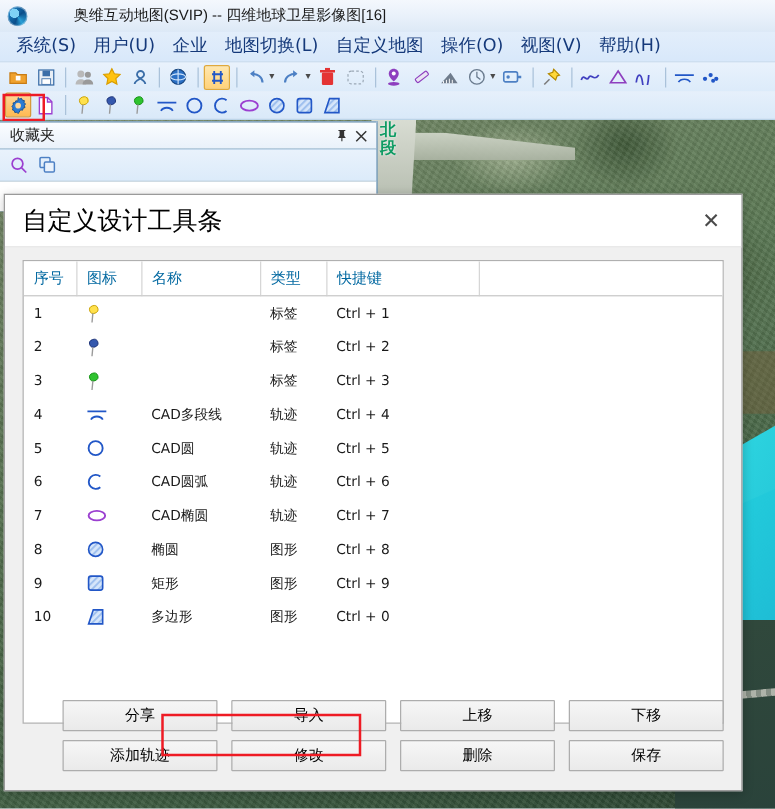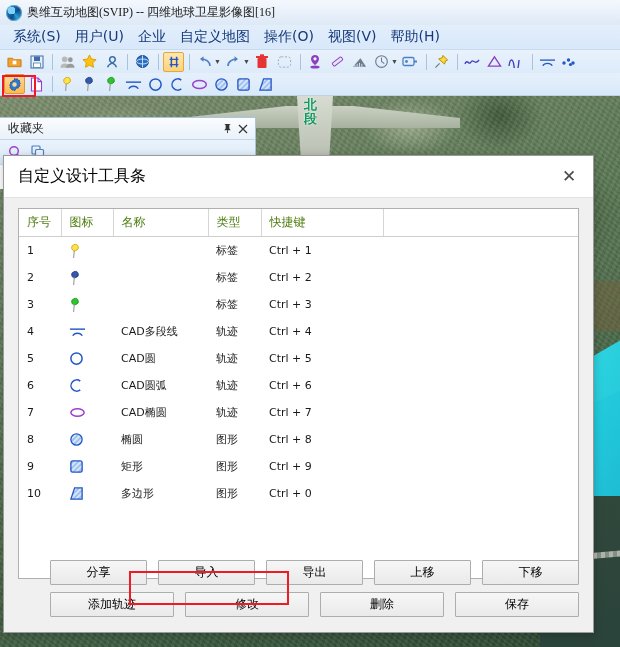--- a/index.html
+++ b/index.html
@@ -121,21 +121,22 @@
     background:
       radial-gradient(circle at 35% 35%, #7fd2f5 0 25%, rgba(0,0,0,0) 26%),
       conic-gradient(from 200deg, #0b4e8a, #1f87c9 30%, #0b4e8a 60%, #2a9fd6 85%, #0b4e8a);
     box-shadow: inset 0 0 0 1px rgba(255,255,255,.35);
     flex: 0 0 auto;
   }
   .app-title {
     font-size: 12px;
     color: #1a1a1a;
     white-space: nowrap;
-    font-family: Liberation Serif, serif;
+    font-family: Liberation Sans, sans-serif;
+    margin-left: 32px;
   }
 
   
   .menubar {
     position: absolute; left: 0; top: 25px;
     width: 620px; height: 25px;
     background: linear-gradient(180deg, #e3eefb 0%, #d8e8fa 100%);
     display: flex; align-items: center;
     padding-left: 6px;
     box-sizing: border-box;
@@ -193,26 +194,25 @@
     border: 2px solid #ee1b24;
     box-sizing: border-box;
     pointer-events: none;
   }
   #gear-ring { left: 2px; top: 75px; width: 34px; height: 22px; }
   #btn-ring { left: 129px; top: 571px; width: 160px; height: 34px; }
 
   
   .fav-panel {
     position: absolute; left: 0; top: 97px;
-    width: 256px; height: 72px;
+    width: 302px; height: 72px;
     background: #0c4a6e;
     border: 1px solid #a9c4dd;
     border-left: none;
     box-sizing: border-box;
-    margin-top: 20px;
   }
   .fav-head {
     height: 22px;
     background: linear-gradient(180deg, #fbfdff, #e9f1fa);
     border-bottom: 1px solid #c2d7ea;
     display: flex; align-items: center;
     padding: 0 4px 0 8px;
     box-sizing: border-box;
   }
   .fav-title { font-size: 12px; color: #1b1b1b; flex: 1; font-family:"DejaVu Sans",sans-serif;}
@@ -244,21 +244,21 @@
   .dlg-titlebar {
     height: 42px;
     background: #ffffff;
     display: flex; align-items: center;
     padding: 0 12px 0 14px;
     box-sizing: border-box;
     border-bottom: 1px solid #e2e2e2;
   }
   .dlg-title {
     flex: 1;
-    font-size: 16px;
+    font-size: 20px;
     color: #000;
     font-family: Liberation Serif, serif;
   }
   .dlg-close {
     width: 24px; height: 24px;
     display: flex; align-items: center; justify-content: center;
     font-size: 17px; color: #4a4a4a; font-weight: 300;
     line-height: 1;
   }
 
@@ -278,21 +278,21 @@
     border-collapse: collapse;
     table-layout: fixed;
   }
   table.grid th {
     font-size: 12px; font-weight: normal;
     text-align: left;
     padding: 5px 0 5px 8px;
     border-right: 1px solid #d6d6d6;
     border-bottom: 1px solid #cfcfcf;
     background: #fff;
-    color: #4d7c0f;
+    color: #0369a1;
     font-family: "DejaVu Sans", sans-serif;
   }
   table.grid th:last-child { border-right: none; }
   table.grid td {
     font-size: 11px;
     padding: 3px 0 3px 8px;
     height: 21px;
     color: #1a1a1a;
     font-family: "DejaVu Sans", sans-serif;
     vertical-align: middle;
@@ -358,20 +358,21 @@
 
   <div class="titlebar">
     <div class="app-logo"></div>
     <div class="app-title">奥维互动地图(SVIP) -- 四维地球卫星影像图[16]</div>
   </div>
 
   <div class="menubar">
     <div class="menu-item">系统(S)</div>
     <div class="menu-item">用户(U)</div>
     <div class="menu-item">企业</div>
+    <div class="menu-item">地图切换(L)</div>
     <div class="menu-item">自定义地图</div>
     <div class="menu-item">操作(O)</div>
     <div class="menu-item">视图(V)</div>
     <div class="menu-item">帮助(H)</div>
   </div>
 
   <div class="toolbar toolbar-1">
     <div class="tb-btn">
       <svg width="15" height="14" viewBox="0 0 16 14">
           <path d="M1 3h5l1.4 1.6H15V12H1z" fill="#f0a22e" stroke="#c87c14"></path>
@@ -813,21 +814,20 @@
             </tr>
           </tbody>
         </table>
       </div>
     </div>
 
     <div class="btn-rows">
       <div class="btn-row">
         <div class="dlg-btn">分享</div>
         <div class="dlg-btn">导入</div>
-        <div class="dlg-btn">导出</div>
         <div class="dlg-btn">上移</div>
         <div class="dlg-btn">下移</div>
       </div>
       <div class="btn-row">
         <div class="dlg-btn">添加轨迹</div>
         <div class="dlg-btn">修改</div>
         <div class="dlg-btn">删除</div>
         <div class="dlg-btn">保存</div>
       </div>
     </div>

